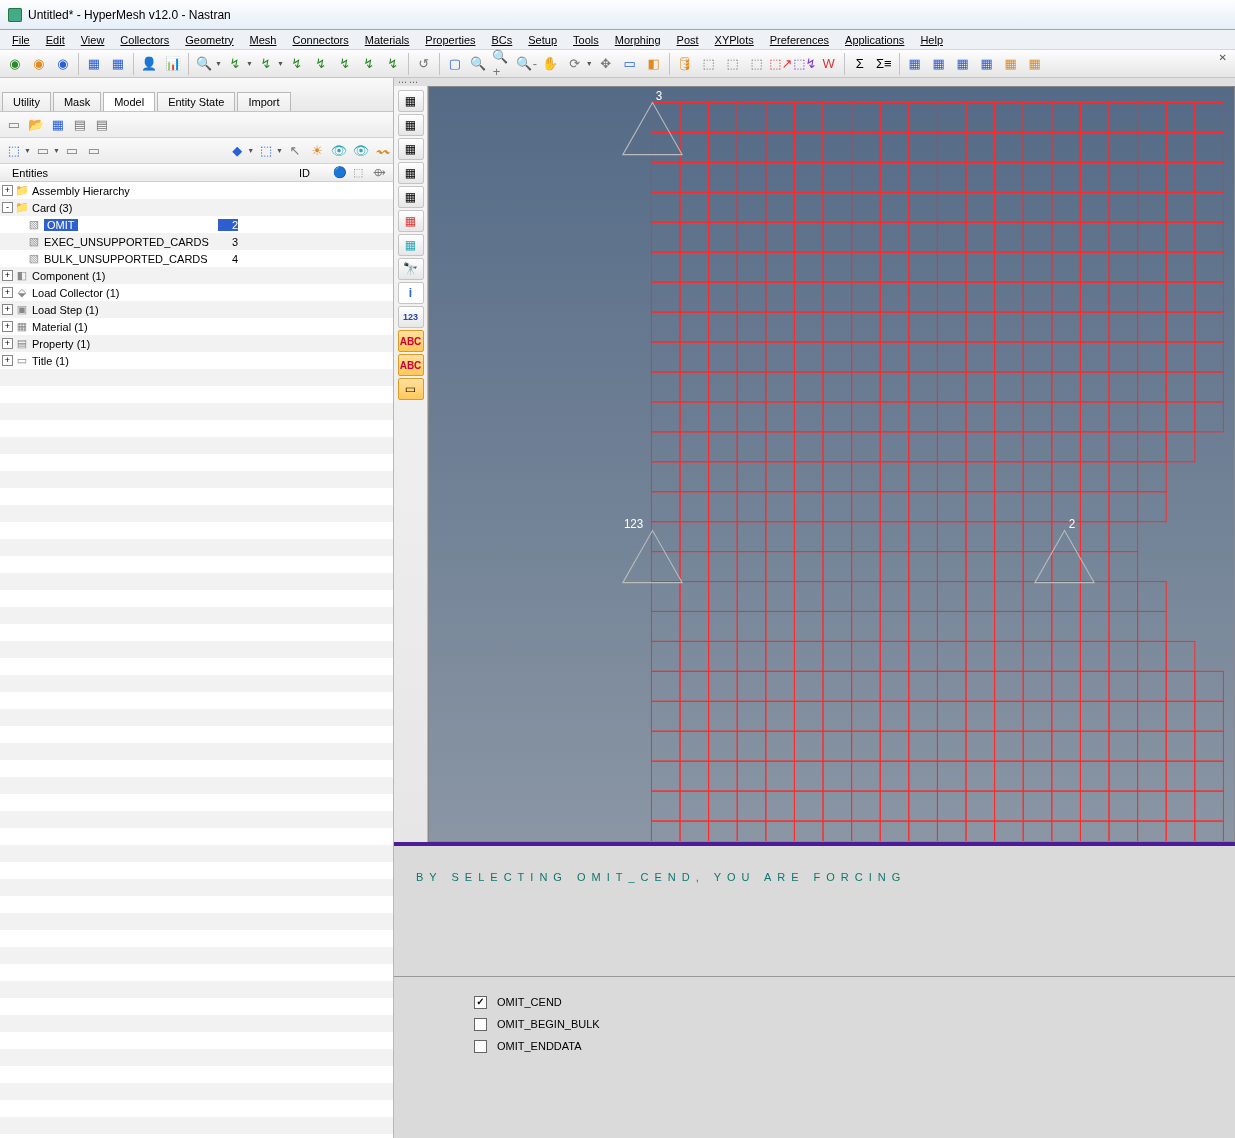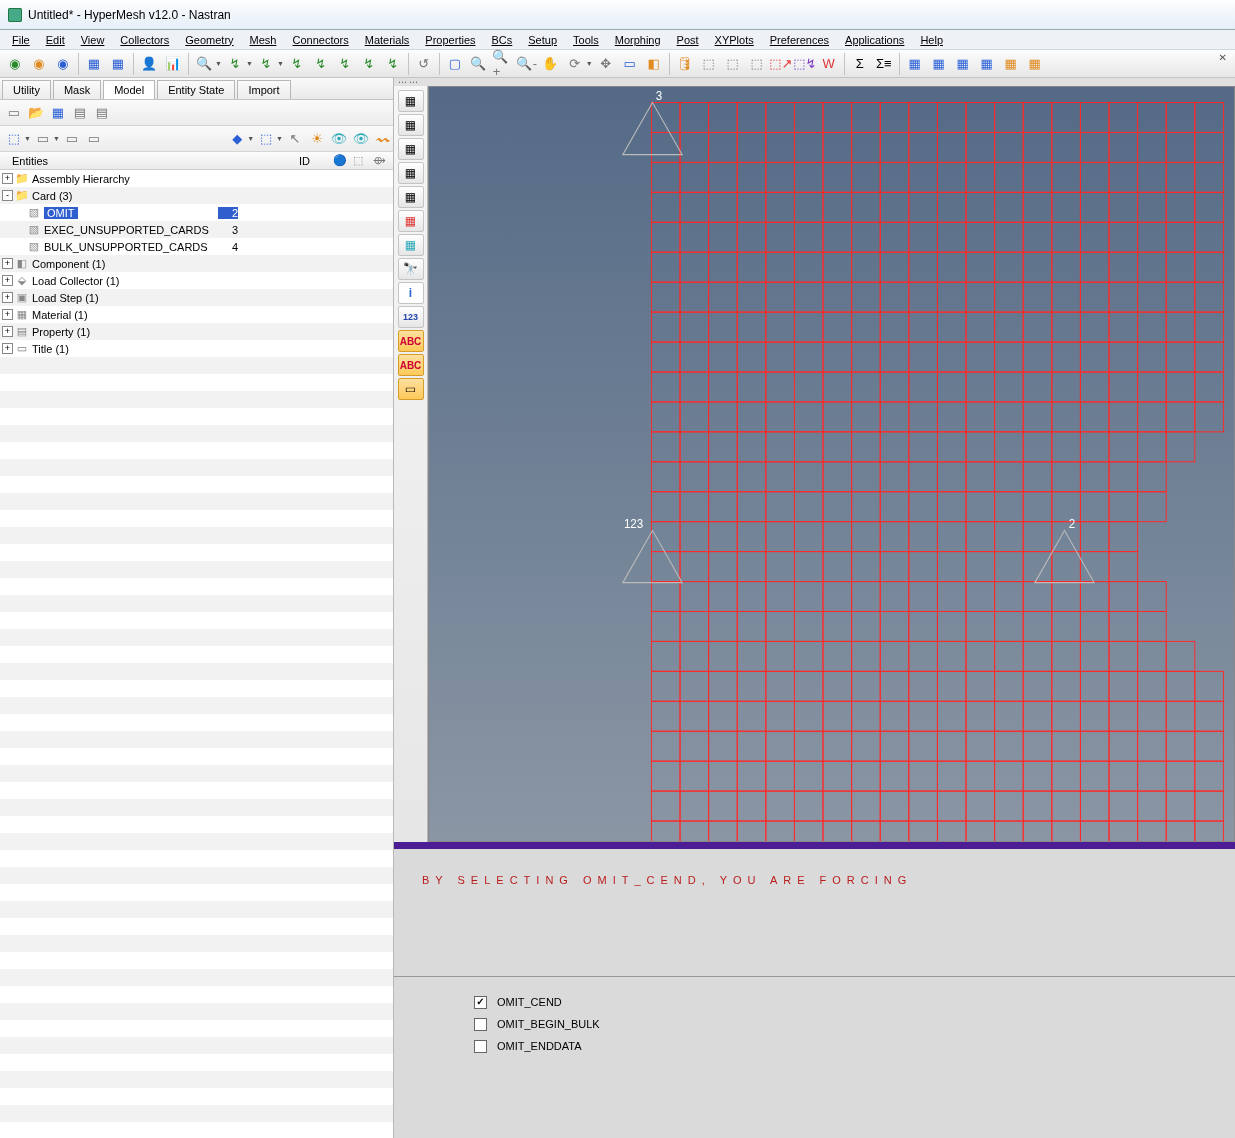--- a/index.html
+++ b/index.html
@@ -14,21 +14,21 @@
 
 .toolbar { height:28px; background:linear-gradient(#fdfdfd,#e6e6e6); border-bottom:1px solid #c4c4c4; display:flex; align-items:center; padding-left:4px; gap:2px; position:relative; }
 .tb-btn { width:22px; height:22px; border:1px solid transparent; display:flex; align-items:center; justify-content:center; border-radius:2px; font-size:13px; }
 .tb-sep { width:1px; height:22px; background:#c4c4c4; margin:0 2px;}
 .arrow-down{font-size:7px;color:#555;margin-left:-2px;align-self:center;}
 .close-x { position:absolute; right:4px; top:2px; font-size:10px; color:#555; padding:0 4px;}
 
 .body-row { display:flex; height:1068px; }
 
 .left-pane { width:394px; background:#f0f0f0; border-right:1px solid #b8b8b8; display:flex; flex-direction:column; }
-.tabbar { height:22px; display:flex; align-items:flex-end; background:linear-gradient(#fafafa,#e8e8e8); border-bottom:1px solid #c4c4c4;}
+.tabbar { height:34px; display:flex; align-items:flex-end; background:linear-gradient(#fafafa,#e8e8e8); border-bottom:1px solid #c4c4c4;}
 .tab { padding:3px 10px; border:1px solid #b8b8b8; border-bottom:none; margin-left:2px; background:linear-gradient(#fafafa,#ececec); font-size:11px;}
 .tab.active { background:#fff; }
 .mini-toolbar { height:26px; display:flex; align-items:center; padding-left:4px; gap:2px; border-bottom:1px solid #d4d4d4; background:linear-gradient(#fafafa,#ececec);}
 .mini-toolbar .tb-btn { width:20px;height:20px; }
 .header-row { height:18px; display:flex; align-items:center; background:linear-gradient(#fdfdfd,#eaeaea); border-bottom:1px solid #d0d0d0; font-size:11px;}
 .header-row .c1{ flex:1; padding-left:12px;} .header-row .cID{width:34px;text-align:left;} .header-row .cic{width:20px;}
 
 .tree { flex:1; overflow:auto; background: repeating-linear-gradient(#fff 0 17px,#f2f2f2 17px 34px); }
 .tree-row { height:17px; display:flex; align-items:center; padding-left:2px; }
 .tree-row.ind1 { padding-left:14px;}
@@ -46,21 +46,21 @@
 .view-toolbar { width:34px; background:linear-gradient(#f6f6f6,#e6e6e6); border-right:1px solid #b8b8b8; display:flex; flex-direction:column; align-items:center; padding-top:4px; gap:2px;}
 .vt-btn { width:26px;height:22px;border:1px solid #c4c4c4;background:linear-gradient(#fff,#e6e6e6);border-radius:2px;display:flex;align-items:center;justify-content:center;font-size:12px;}
 .vt-btn.orange{background:linear-gradient(#ffe0a0,#ffc95a);border-color:#d59c2a;}
 .vt-btn.abc{font-size:10px;font-weight:bold;color:#c03;}
 .vt-btn.num{font-size:9px;font-weight:bold;color:#24a;}
 .vt-btn.info{background:#fff;} 
 
 .viewport { flex:1; background:linear-gradient(#5a7090,#8090a0); position:relative; overflow:hidden; border:1px solid #888; }
 .viewport svg { width:100%; height:100%; display:block; }
 
-.msg-panel { height:134px; background:#dadada; border-top:7px solid #4c1d95; padding:18px 28px; font-family:'Courier New',monospace; font-size:15px; letter-spacing:6px; color:#b91c1c; line-height:2.4; }
+.msg-panel { height:134px; background:#dadada; border-top:4px solid #4c1d95; padding:18px 22px; font-family:'Courier New',monospace; font-size:15px; letter-spacing:6px; color:#0f766e; line-height:2.4; }
 .card-panel { height:170px; background:#dadada; border-top:1px solid #999; padding:14px 80px; }
 .chk-row { display:flex; align-items:center; height:22px; gap:10px; font-family:Arial; font-size:12px;}
 .chk { width:13px;height:13px;border:1px solid #666;background:#fff;display:flex;align-items:center;justify-content:center;font-size:10px;font-weight:bold;line-height:1;}
 .chk.checked::after{content:'✓';}
 
 
 .i-red{color:#d33;} .i-grn{color:#2a8a2a;} .i-blu{color:#2a5fd6;} .i-org{color:#e08a20;} .i-prp{color:#7a3ac4;} .i-gry{color:#777;} .i-cyan{color:#2aa8b8;}
 </style>
 </head>
 <body>

